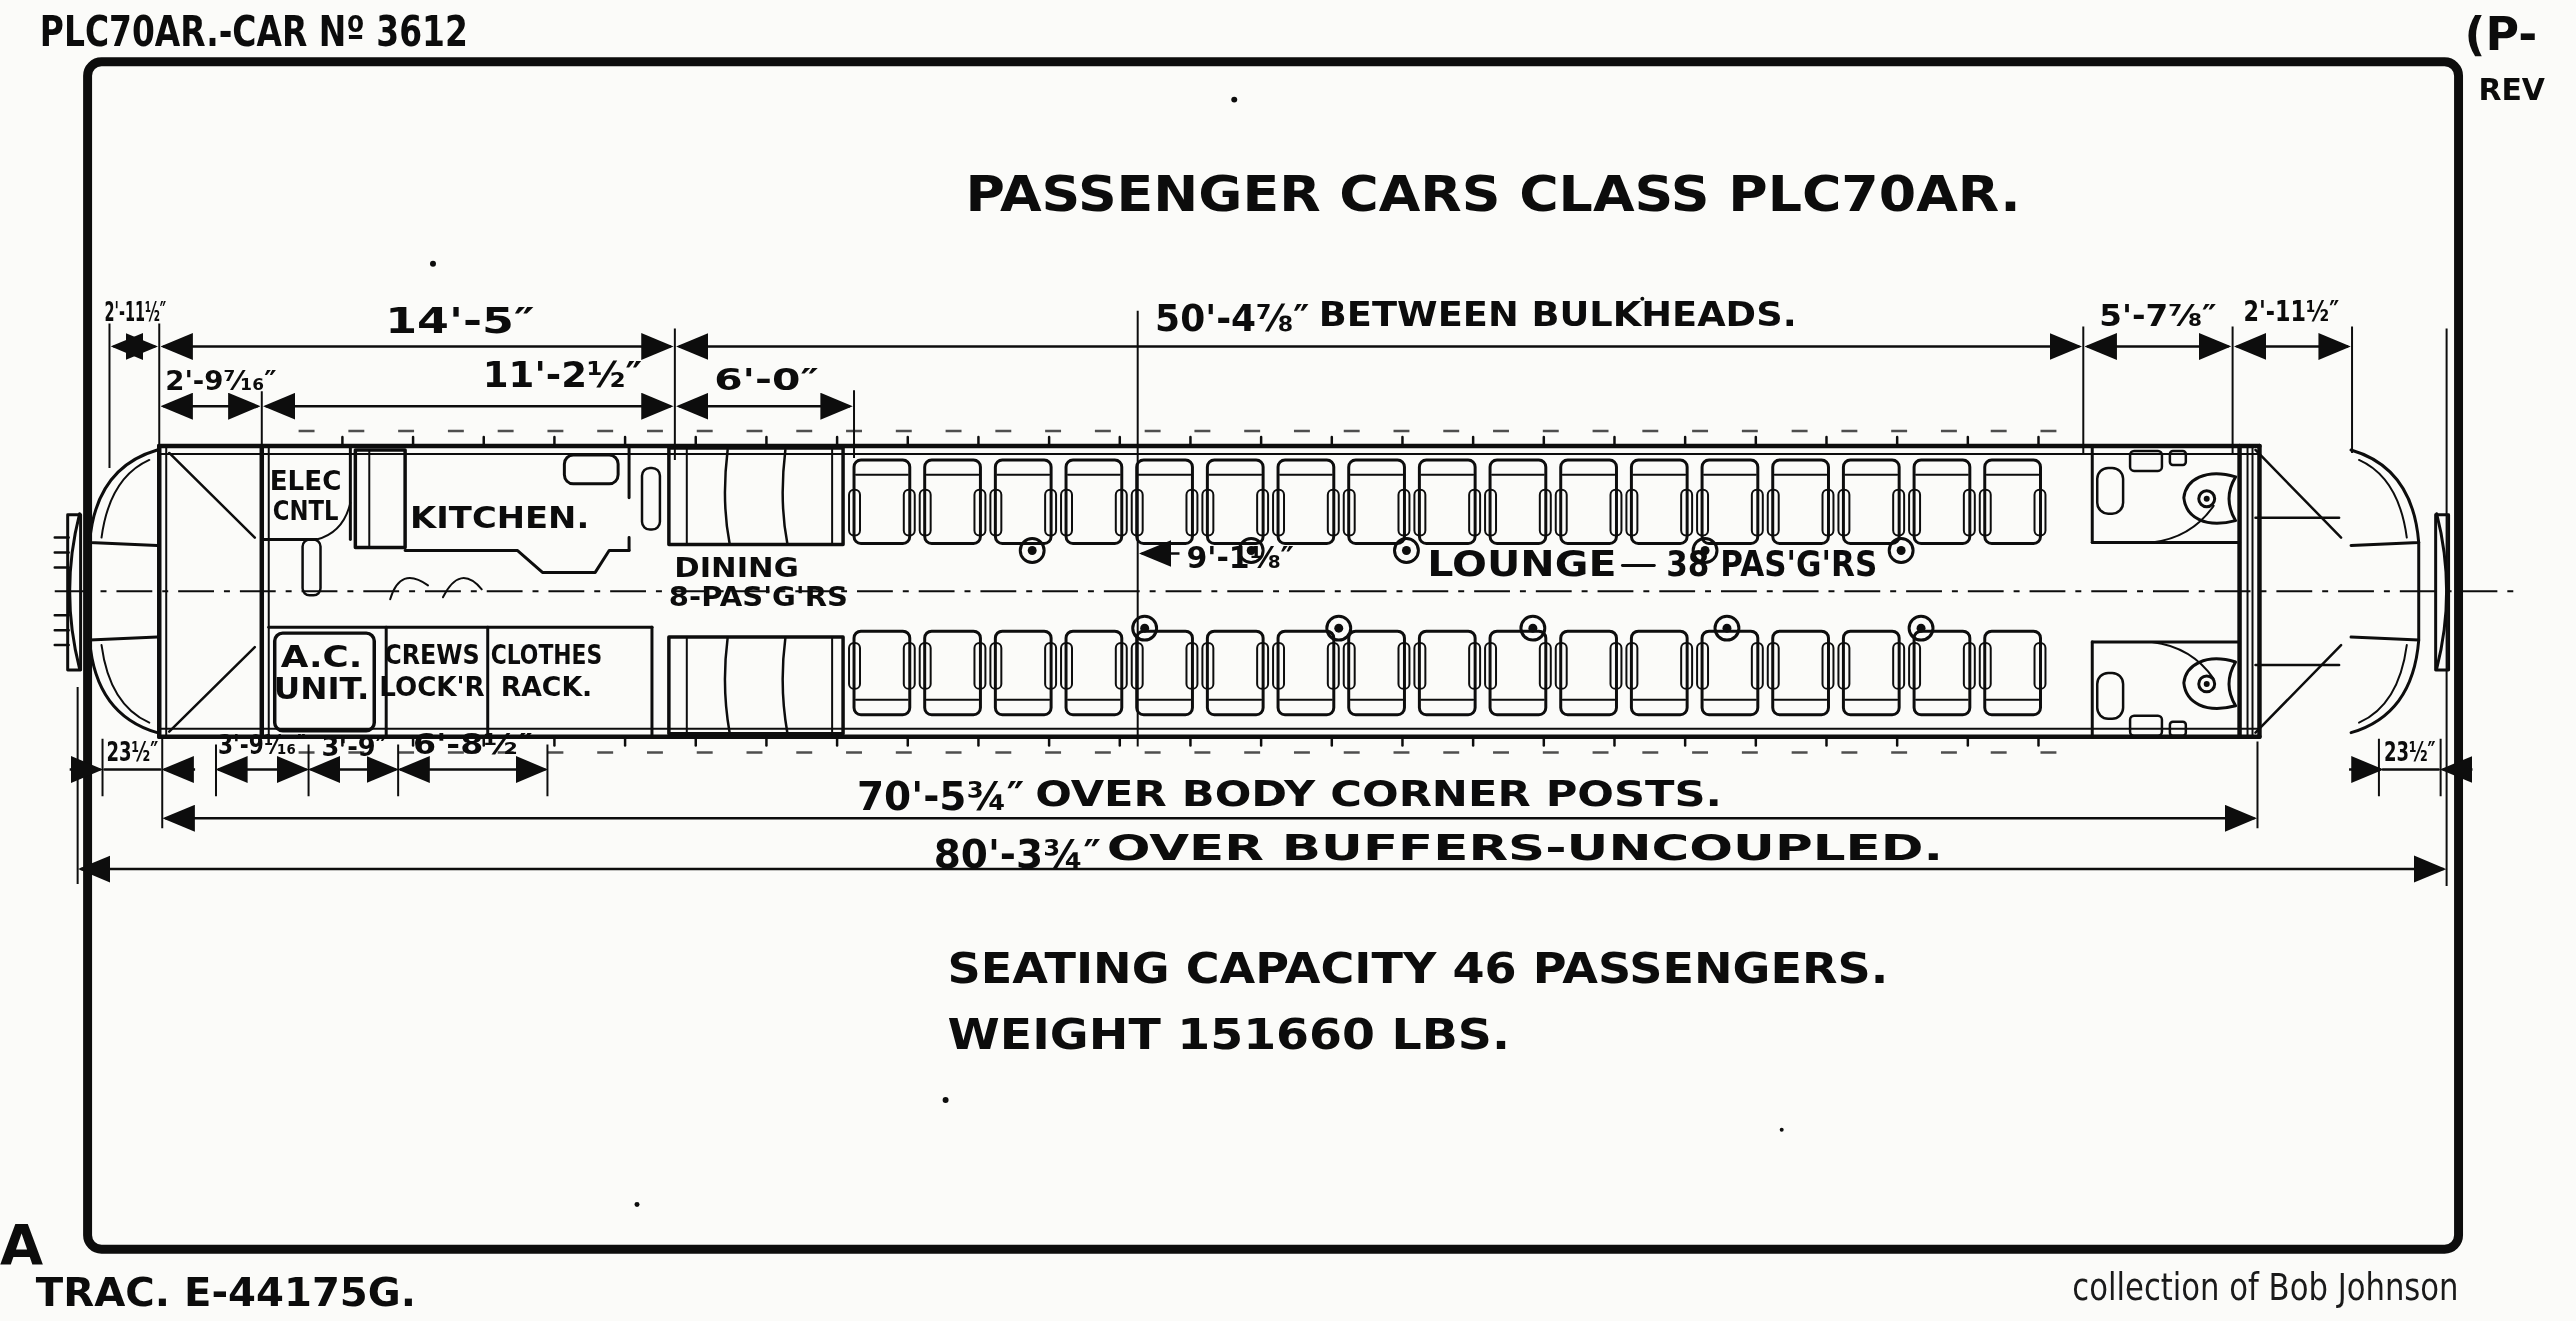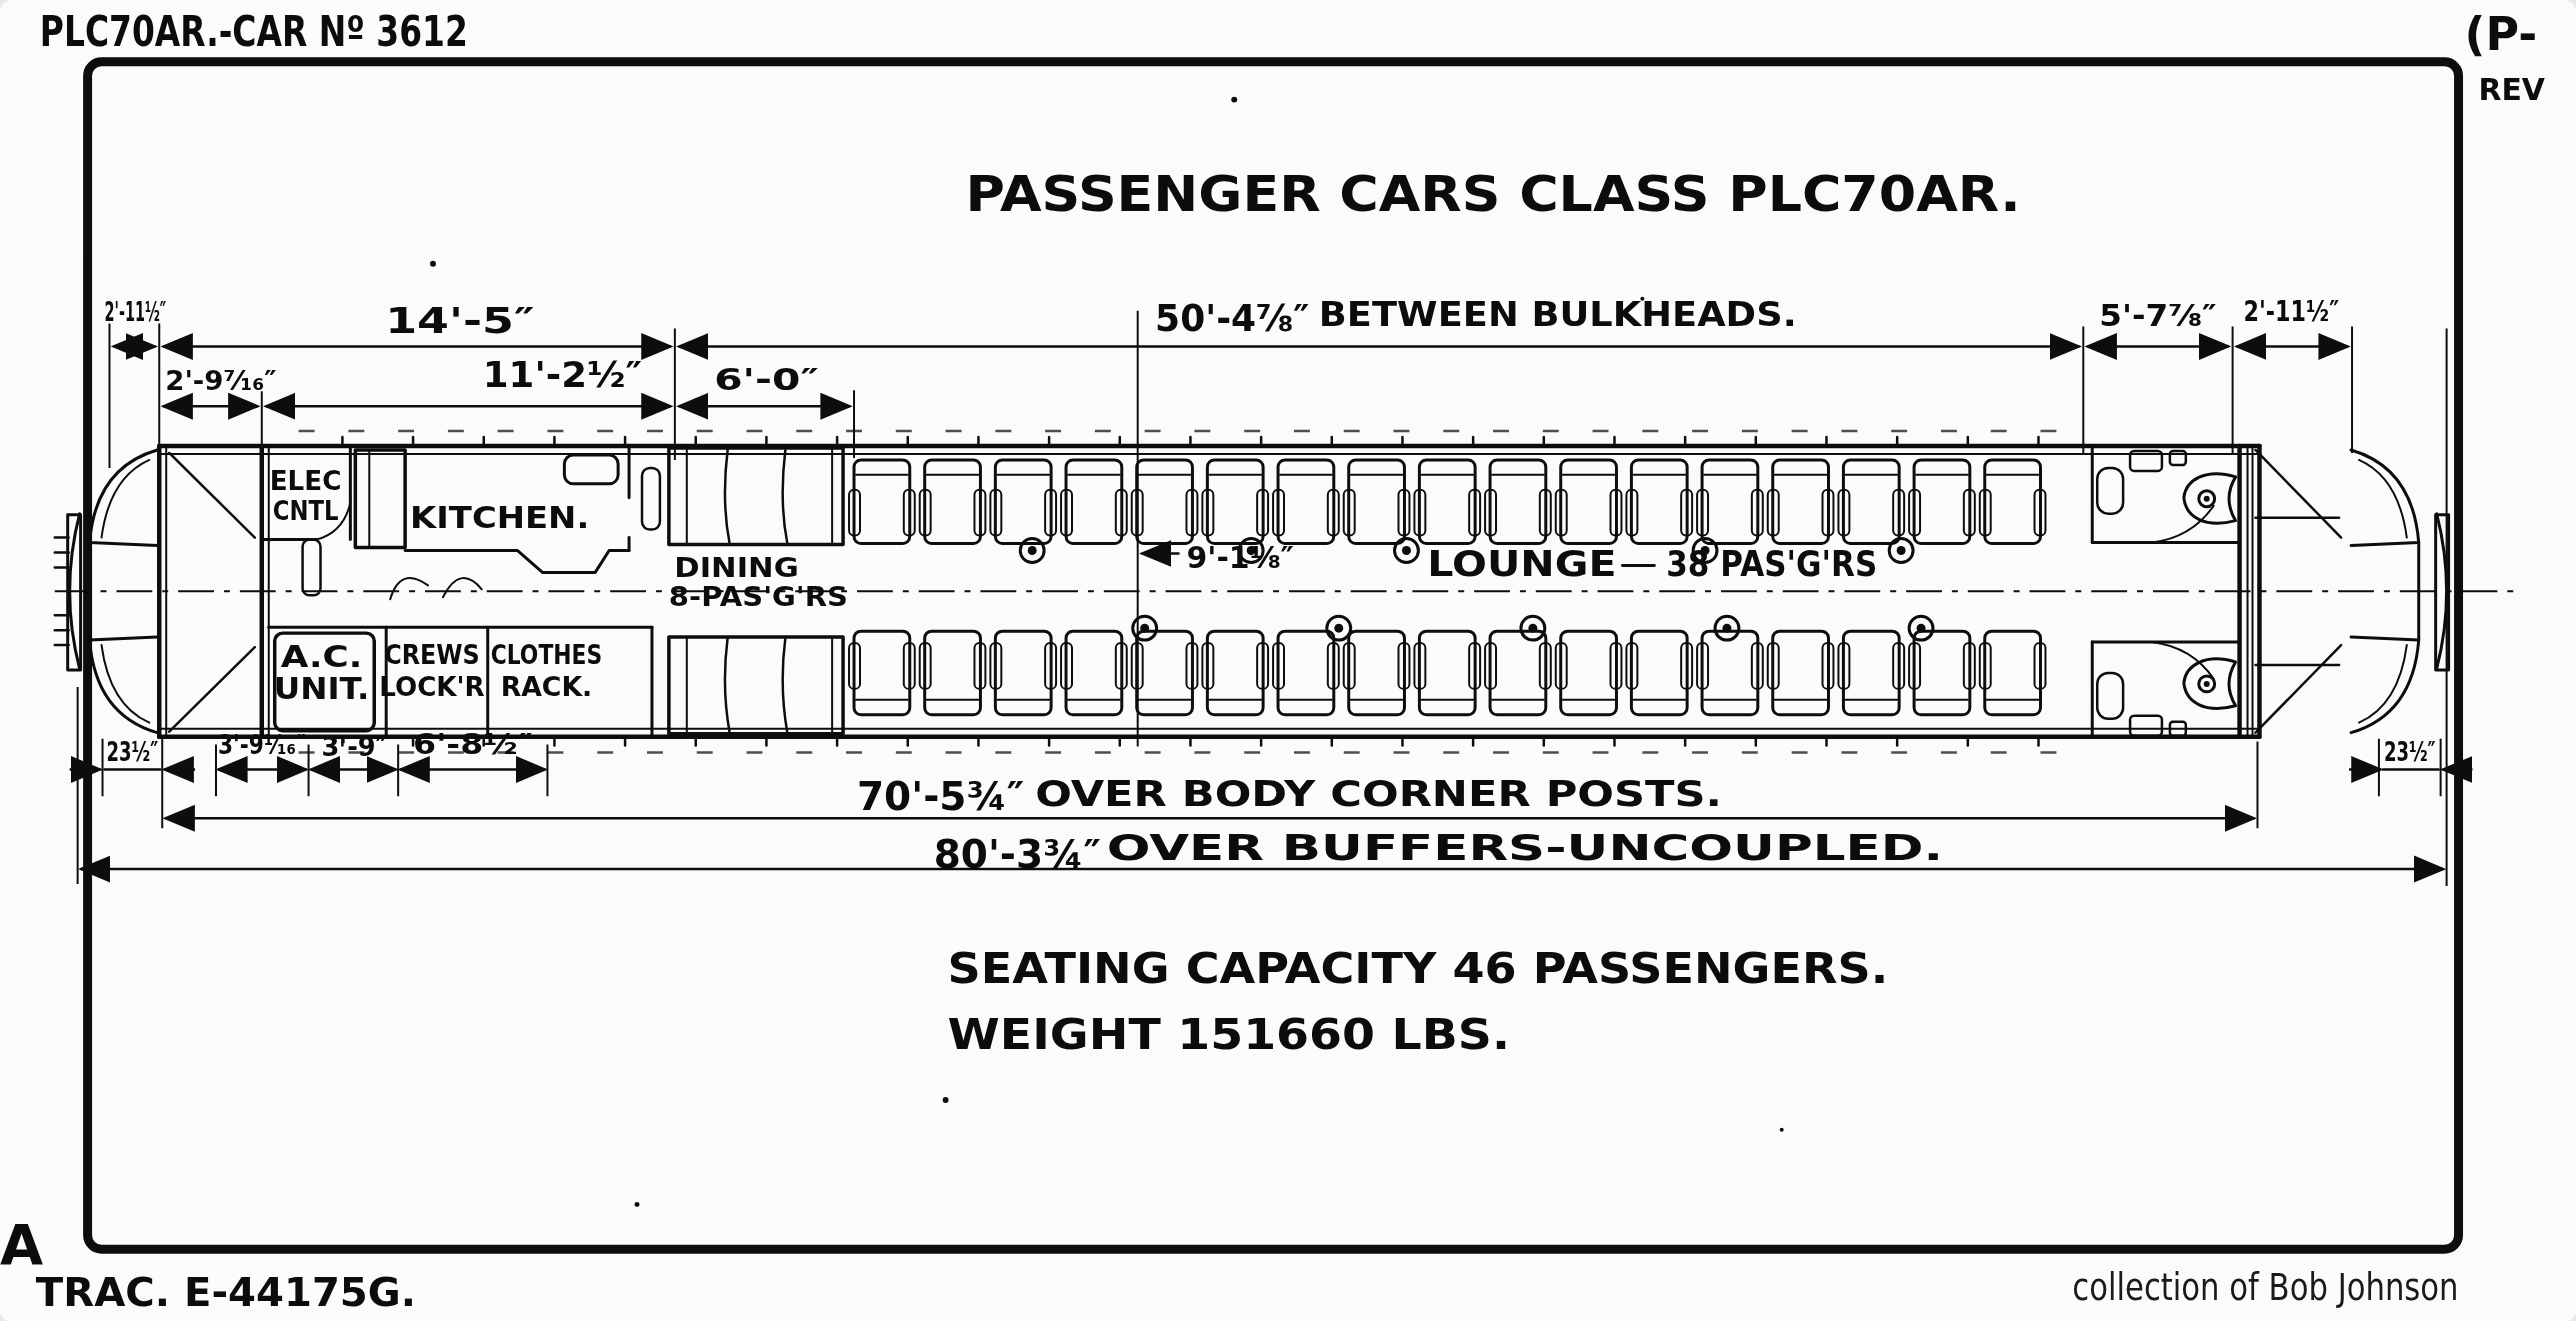--- a/index.html
+++ b/index.html
@@ -2,21 +2,20 @@
 <html><head>
 <meta charset="utf-8">
 <style>
   html,body{margin:0;padding:0;background:#e8e8e4;}
   .sheet{
     position:relative;
     width:2576px;height:1322px;
     background:#fbfbf9;
     overflow:hidden;
     font-family:"DejaVu Sans","Liberation Sans",sans-serif;
-    border-radius:12px;
   }
   svg{position:absolute;inset:0;}
   
   .w2 {stroke:#0d0d0d;stroke-width:2;  fill:none;stroke-linecap:round;stroke-linejoin:round;}
   .w25{stroke:#0d0d0d;stroke-width:2.5;fill:none;stroke-linecap:round;stroke-linejoin:round;}
   .w3 {stroke:#0d0d0d;stroke-width:3;  fill:none;stroke-linecap:round;stroke-linejoin:round;}
   .w35{stroke:#0d0d0d;stroke-width:3.5;fill:none;stroke-linecap:round;stroke-linejoin:round;}
   .w4 {stroke:#0d0d0d;stroke-width:4.5;fill:none;stroke-linecap:round;stroke-linejoin:round;}
   .dim {stroke:#0d0d0d;stroke-width:2.5;fill:none;marker-start:url(#arr);marker-end:url(#arr);}
   .dimE{stroke:#0d0d0d;stroke-width:2.5;fill:none;marker-end:url(#arr);}

